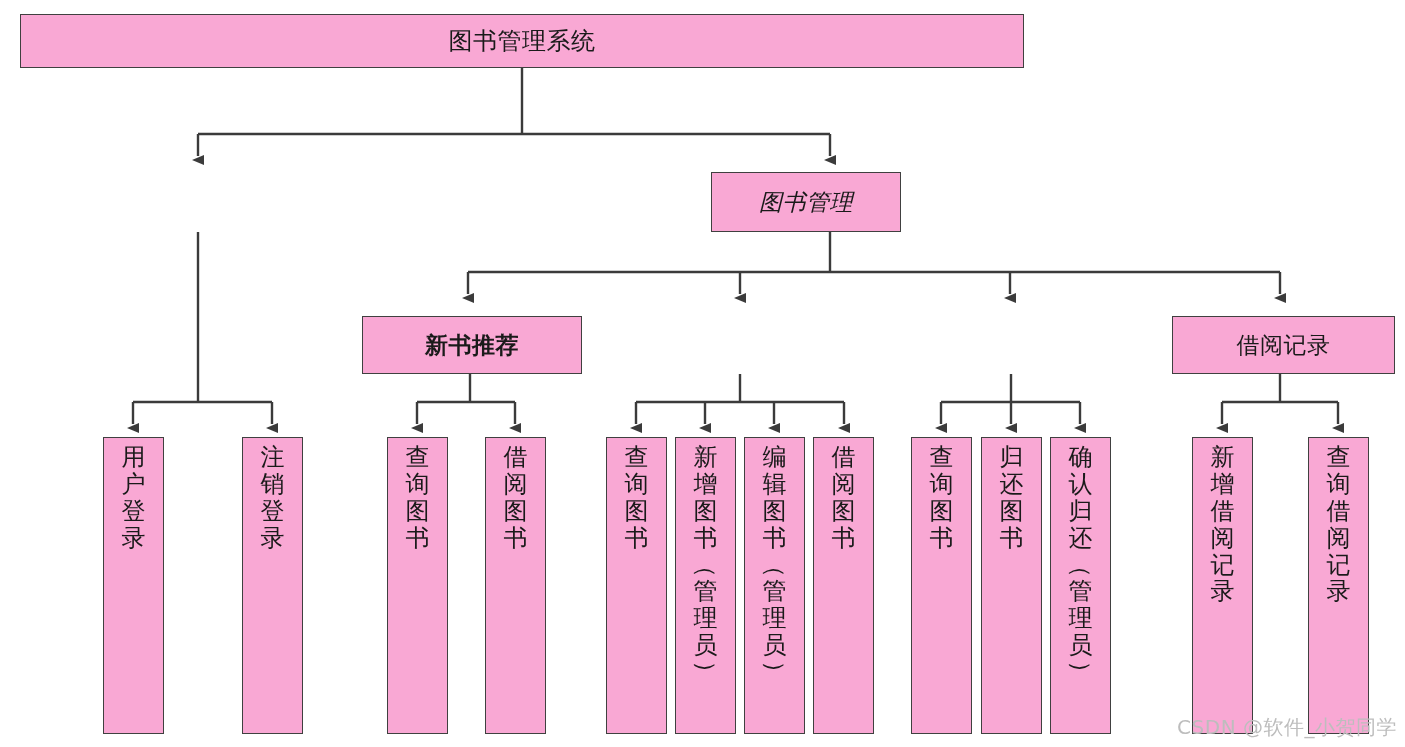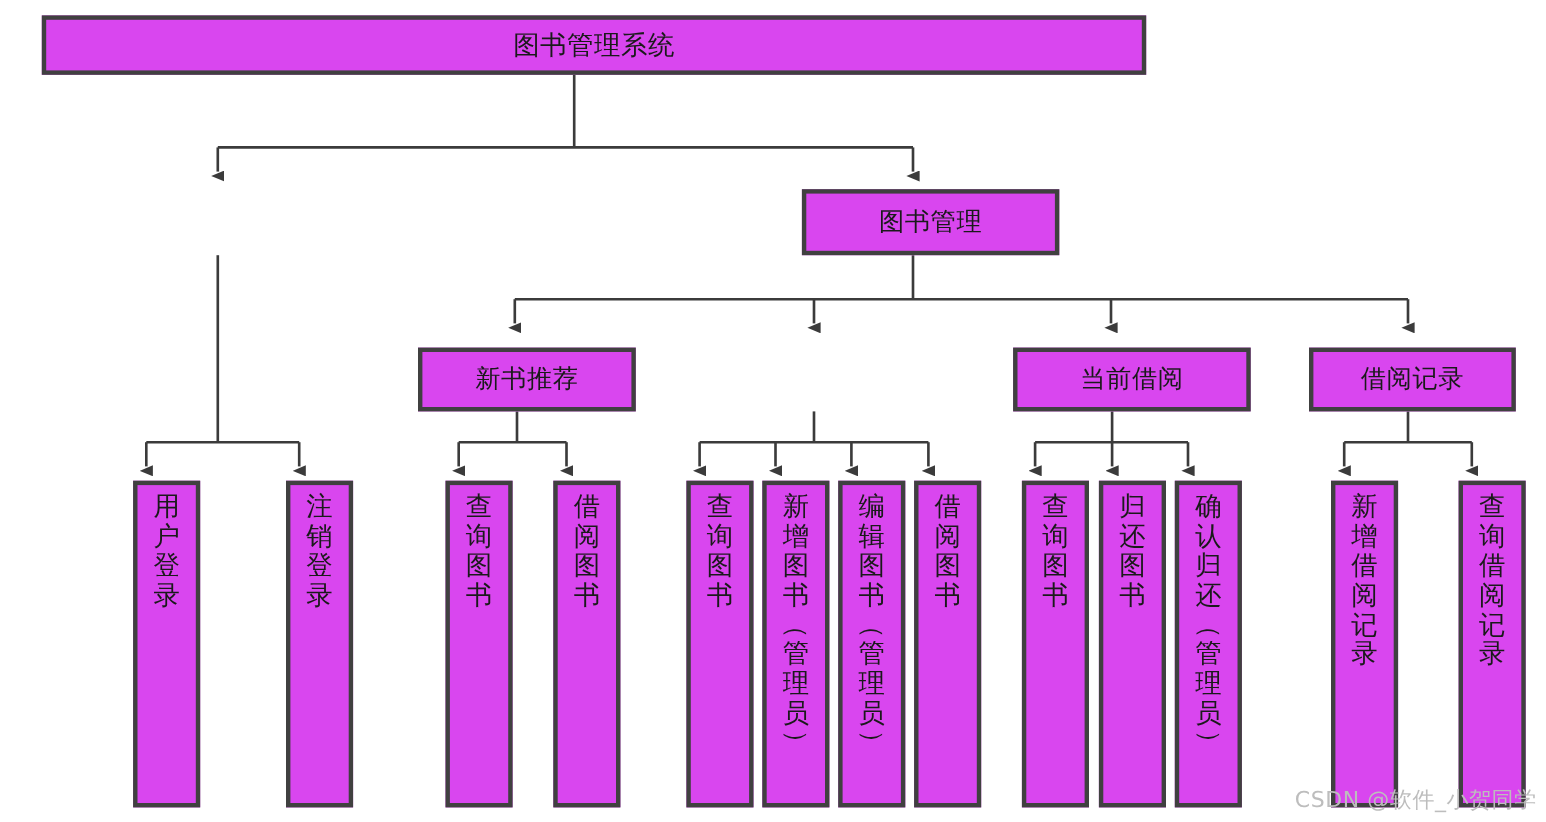--- a/index.html
+++ b/index.html
@@ -22,27 +22,26 @@
     position: absolute;
     left: 0;
     top: 0;
     width: 1405px;
     height: 747px;
     pointer-events: none;
   }
   .node {
     position: absolute;
     box-sizing: border-box;
-    border: 4px solid #404040;
-    background: #d946ef;
+    border: 1px solid #404040;
+    background: #f9a8d4;
     display: flex;
     align-items: center;
     justify-content: center;
     color: #1a1a1a;
-    margin-left: 18px;
   }
   .node .lbl {
     display: block;
     text-align: center;
     line-height: 1.0;
   }
   
   .node.h .lbl {
     font-size: 23px;
     letter-spacing: 0.5px;
@@ -134,31 +133,28 @@
       <path d="M 1222,402 L 1338,402"></path>
       <path d="M 1222,402 L 1222,424" marker-end="url(#arrow)"></path>
       <path d="M 1338,402 L 1338,424" marker-end="url(#arrow)"></path>
     </g>
   </svg>
 
   <div class="node h root" style="left:20px; top:14px; width:1004px; height:54px;">
     <span class="lbl">图书管理系统</span>
   </div>
 
-  <div class="node h" style="left:711px; top:172px; width:234px; height:60px;">
+  <div class="node h" style="left:711px; top:172px; width:190px; height:60px;font-style:italic;">
     <span class="lbl">图书管理</span>
   </div>
 
-  <div class="node h" style="left:362px; top:316px; width:198px; height:58px;">
+  <div class="node h" style="left:362px; top:316px; width:220px; height:58px;font-weight:bold;">
     <span class="lbl">新书推荐</span>
   </div>
-  <div class="node h" style="left:903px; top:316px; width:216px; height:58px;">
-    <span class="lbl">当前借阅</span>
-  </div>
-  <div class="node h" style="left:1172px; top:316px; width:188px; height:58px;">
+  <div class="node h" style="left:1172px; top:316px; width:223px; height:58px;">
     <span class="lbl">借阅记录</span>
   </div>
 
   <div class="node v" style="left:103px; top:437px; width:61px; height:297px;">
     <span class="lbl">
         <span class="ch">用</span>
         <span class="ch">户</span>
         <span class="ch">登</span>
         <span class="ch">录</span>
       </span>

